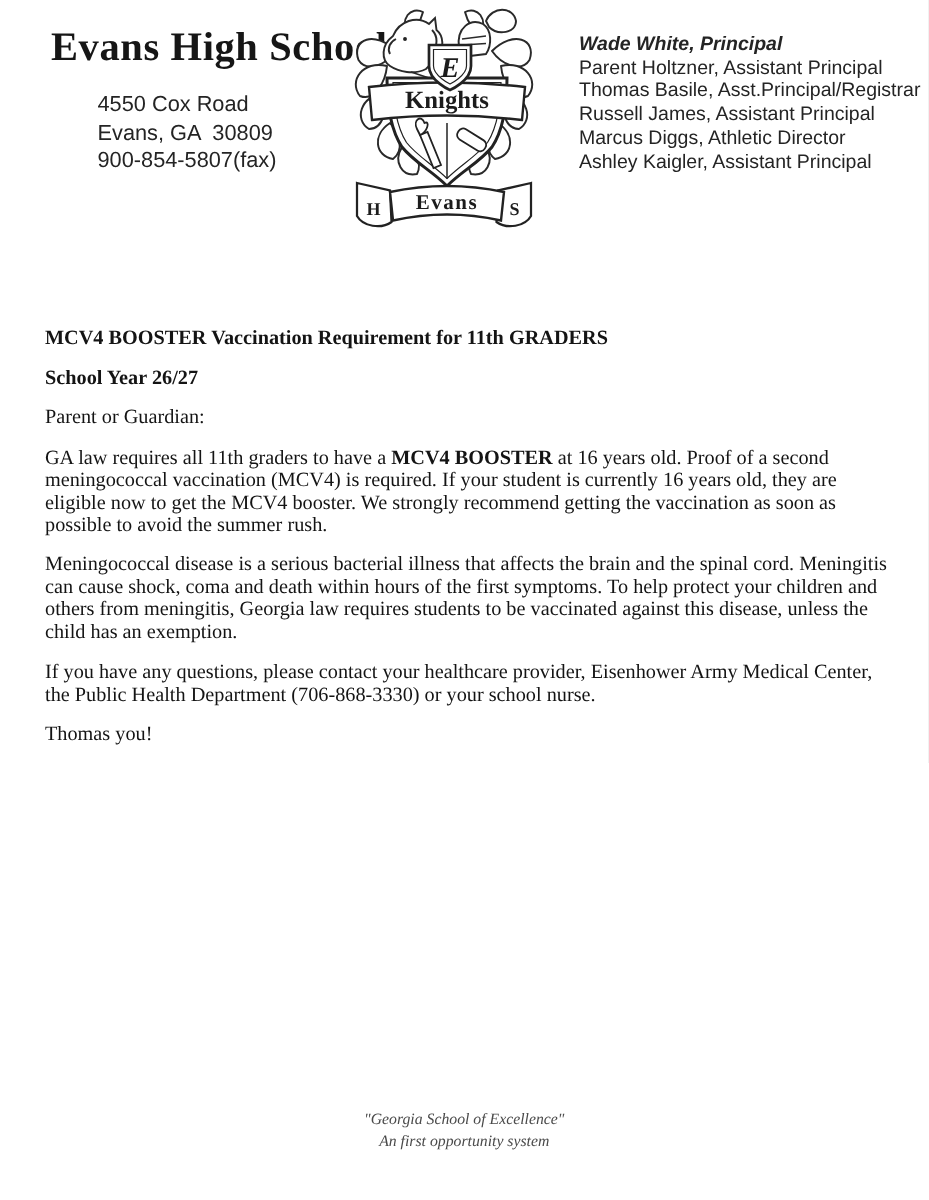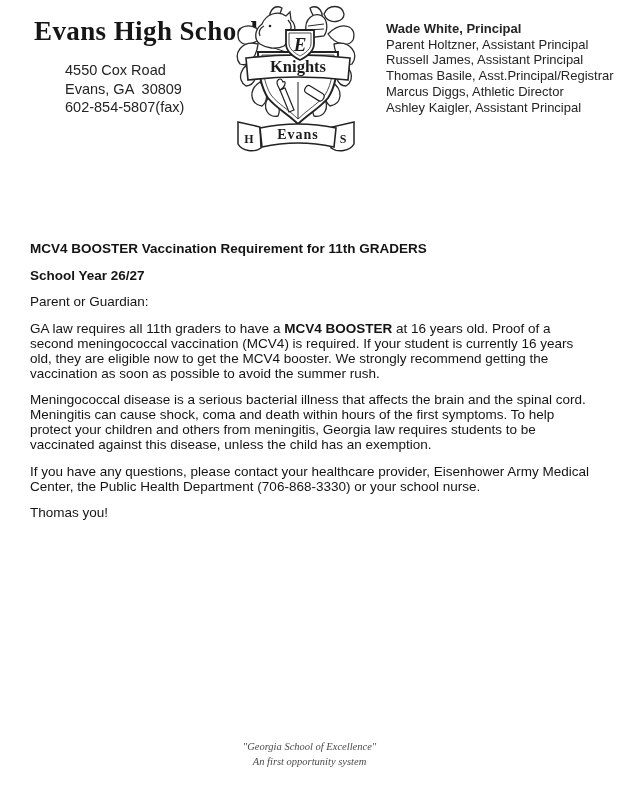--- a/index.html
+++ b/index.html
@@ -23,33 +23,33 @@
     position:absolute;left:38px;top:61px;
     font-family:"Liberation Sans",sans-serif;
     font-size:14.5px;line-height:18.5px;color:#242424;
   }
   .address-line{white-space:pre-wrap;margin-left:27px;}
   .staff-block{
     position:absolute;left:386px;top:21px;
     font-family:"Liberation Sans",sans-serif;
     font-size:13px;line-height:15.7px;color:#242424;
   }
-  .staff-line--bold{font-weight:bold;}
+  .staff-line--bold{font-weight:bold;font-style:italic;}
   .crest{
     position:absolute;left:229px;top:2px;width:134px;height:150px;
   }
   .crest text{
     font-family:"Liberation Serif",serif;
     fill:#1c1c1c;
   }
   
   .letter-body{
     position:absolute;left:30px;top:217px;width:563px;
-    font-family:Liberation Sans, sans-serif;
-    font-size:13.5px;line-height:15px;color:#141414;margin-top:24px;
+    font-family:Liberation Serif, serif;
+    font-size:13.5px;line-height:15px;color:#141414;
   }
   .letter-body p{margin:0 0 11.5px 0;}
   .bold{font-weight:bold;}
   
   .page-footer{
     position:absolute;left:0;top:739px;width:619px;
     text-align:center;
     font-family:"Liberation Serif",serif;
     font-style:italic;font-size:10.5px;line-height:15px;color:#4a4a4a;
   }
@@ -57,21 +57,21 @@
 </head>
 <body>
 
 <div class="page">
 
   <h1 class="school-name">Evans High School</h1>
 
   <div class="address-block">
     <div class="address-line">4550 Cox Road</div>
     <div class="address-line">Evans, GA  30809</div>
-    <div class="address-line">602-854-5807(fax)</div>
+    <div class="address-line">900-854-5807(fax)</div>
   </div>
 
   <svg class="crest" viewBox="0 0 132 150">
     <g stroke="#2a2a2a" stroke-width="1.3" fill="#ffffff" stroke-linejoin="round">
       <path d="M34,32 C20,18 4,24 9,38 C14,46 27,42 34,32 Z"></path>
       <path d="M28,42 C12,38 2,52 10,62 C20,66 27,52 28,42 Z"></path>
       <path d="M26,60 C10,62 6,78 16,84 C26,84 28,70 26,60 Z"></path>
       <path d="M30,80 C18,88 20,102 32,104 C40,98 36,86 30,80 Z"></path>
       <path d="M38,96 C32,106 38,116 48,114 C52,106 46,98 38,96 Z"></path>
       <path d="M42,22 C36,10 44,2 52,6 C50,14 46,18 42,22 Z"></path>
@@ -127,22 +127,22 @@
       <path d="M30,126 Q68,118 106,126 L104,145 Q68,137 32,145 Z" fill="#ffffff" stroke="#222" stroke-width="1.6"></path>
       <text x="19" y="141" text-anchor="middle" font-size="12" font-weight="bold">H</text>
       <text x="68" y="137" text-anchor="middle" font-size="14" font-weight="bold" letter-spacing="1">Evans</text>
       <text x="113" y="141" text-anchor="middle" font-size="12" font-weight="bold">S</text>
     </g>
   </svg>
 
   <div class="staff-block">
     <div class="staff-line staff-line--bold">Wade White, Principal</div>
     <div class="staff-line">Parent Holtzner, Assistant Principal</div>
+    <div class="staff-line">Thomas Basile, Asst.Principal/Registrar</div>
     <div class="staff-line">Russell James, Assistant Principal</div>
-    <div class="staff-line">Thomas Basile, Asst.Principal/Registrar</div>
     <div class="staff-line">Marcus Diggs, Athletic Director</div>
     <div class="staff-line">Ashley Kaigler, Assistant Principal</div>
   </div>
 
   <div class="letter-body">
     <p class="bold">MCV4 BOOSTER Vaccination Requirement for 11th GRADERS</p>
     <p class="bold">School Year 26/27</p>
     <p>Parent or Guardian:</p>
     <p><span>GA law requires all 11th graders to have a </span><strong>MCV4 BOOSTER</strong><span> at 16 years old. Proof of a second meningococcal vaccination (MCV4) is required. If your student is currently 16 years old, they are eligible now to get the MCV4 booster. We strongly recommend getting the vaccination as soon as possible to avoid the summer rush.</span></p>
     <p>Meningococcal disease is a serious bacterial illness that affects the brain and the spinal cord. Meningitis can cause shock, coma and death within hours of the first symptoms. To help protect your children and others from meningitis, Georgia law requires students to be vaccinated against this disease, unless the child has an exemption.</p>

